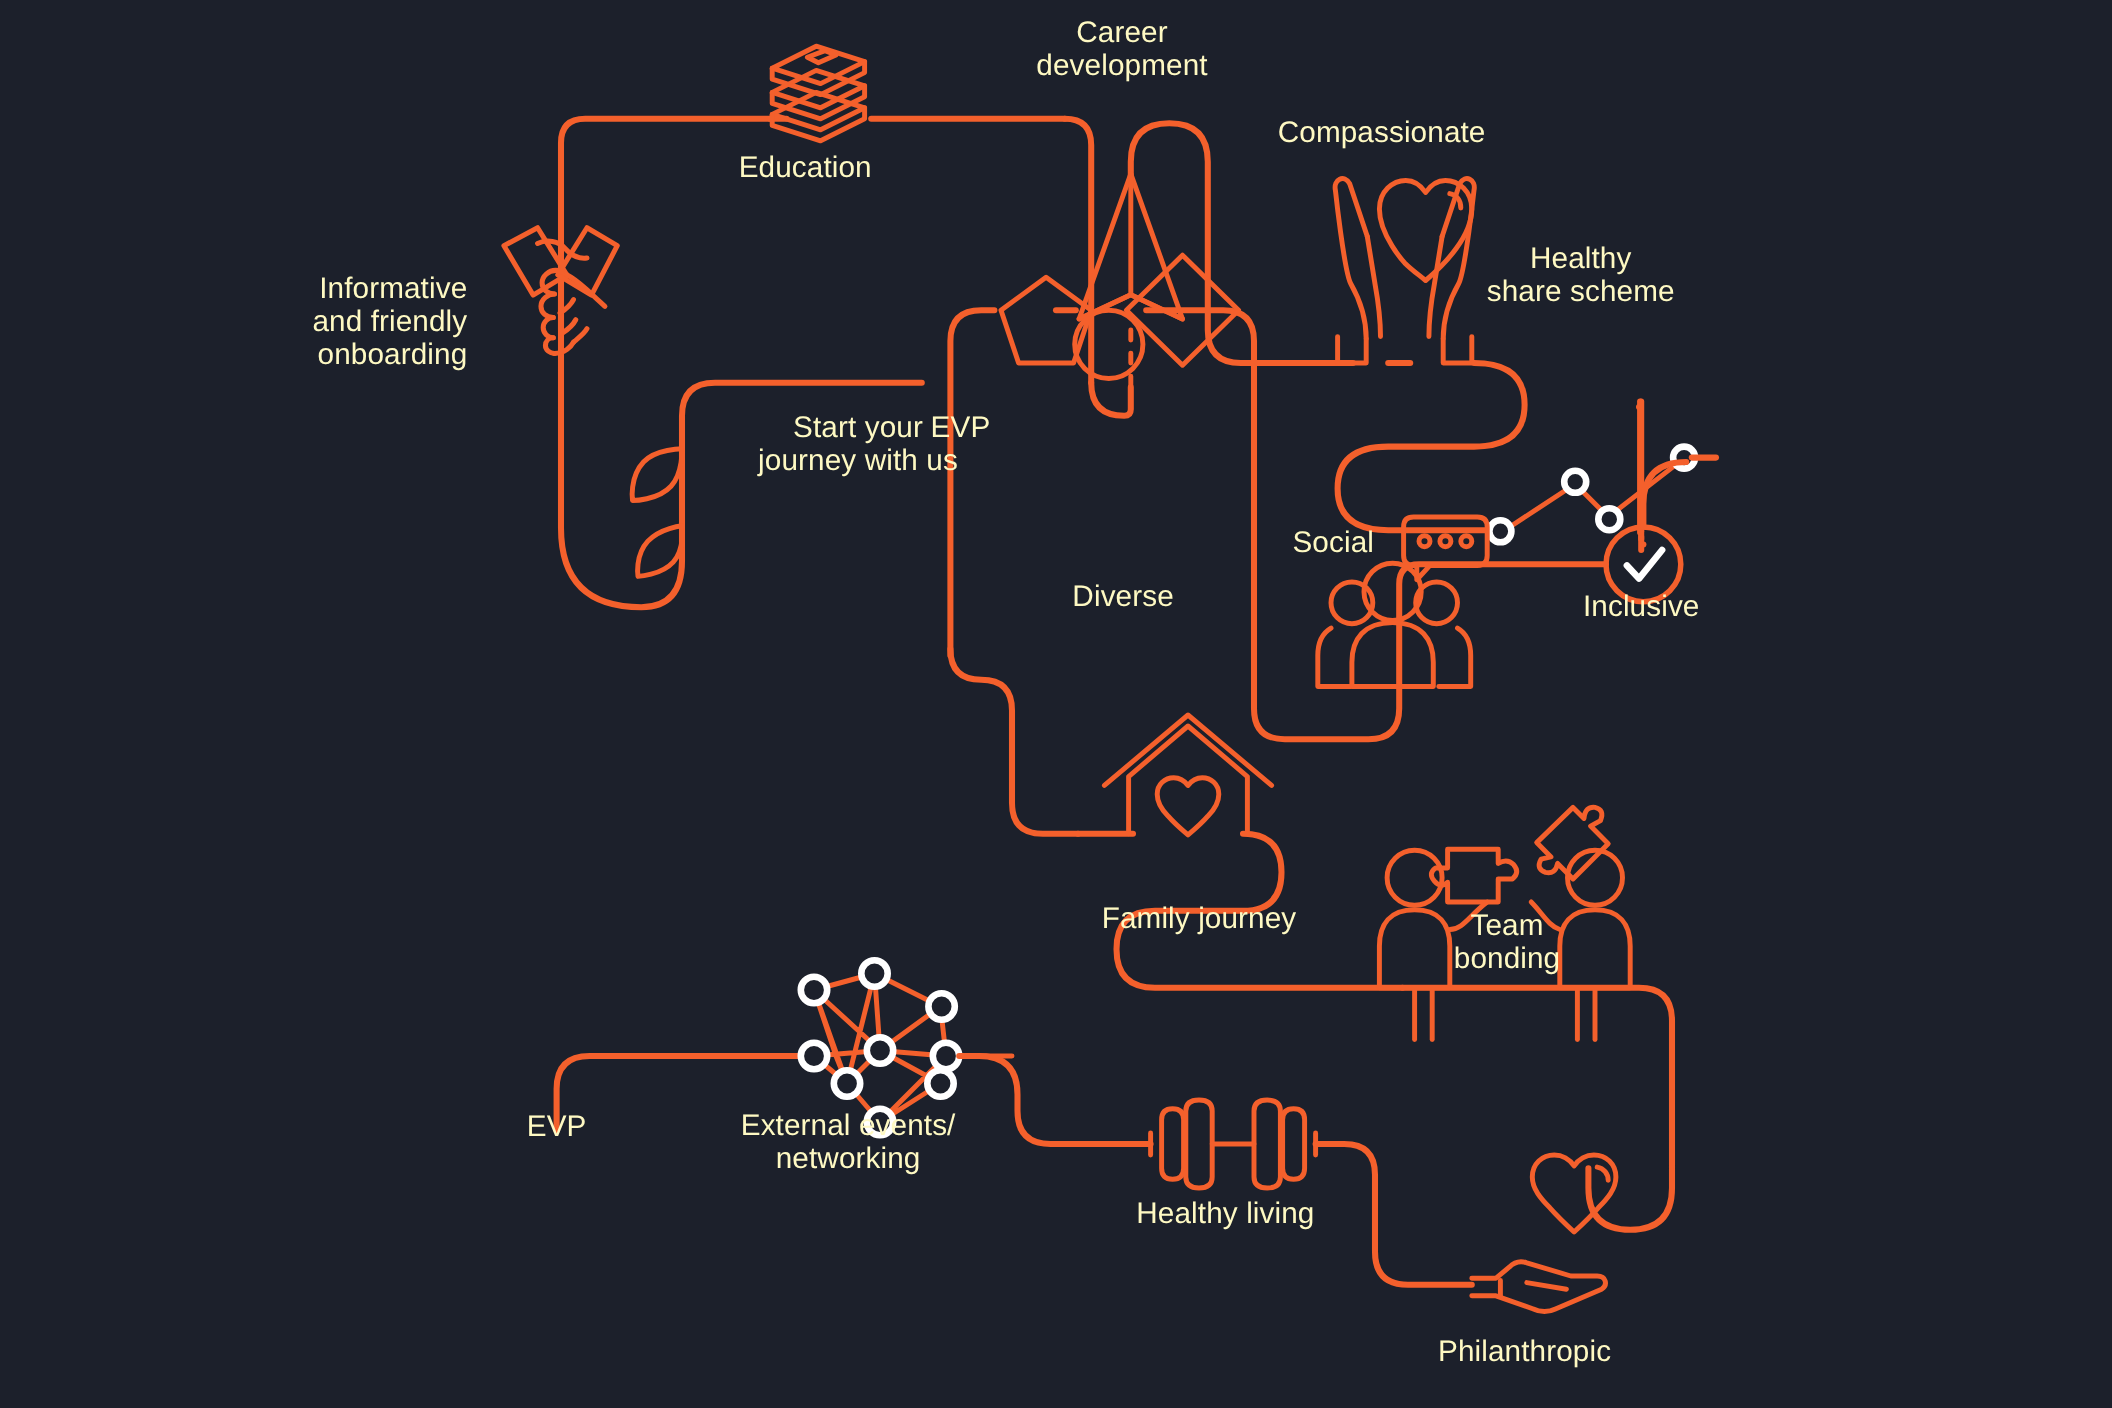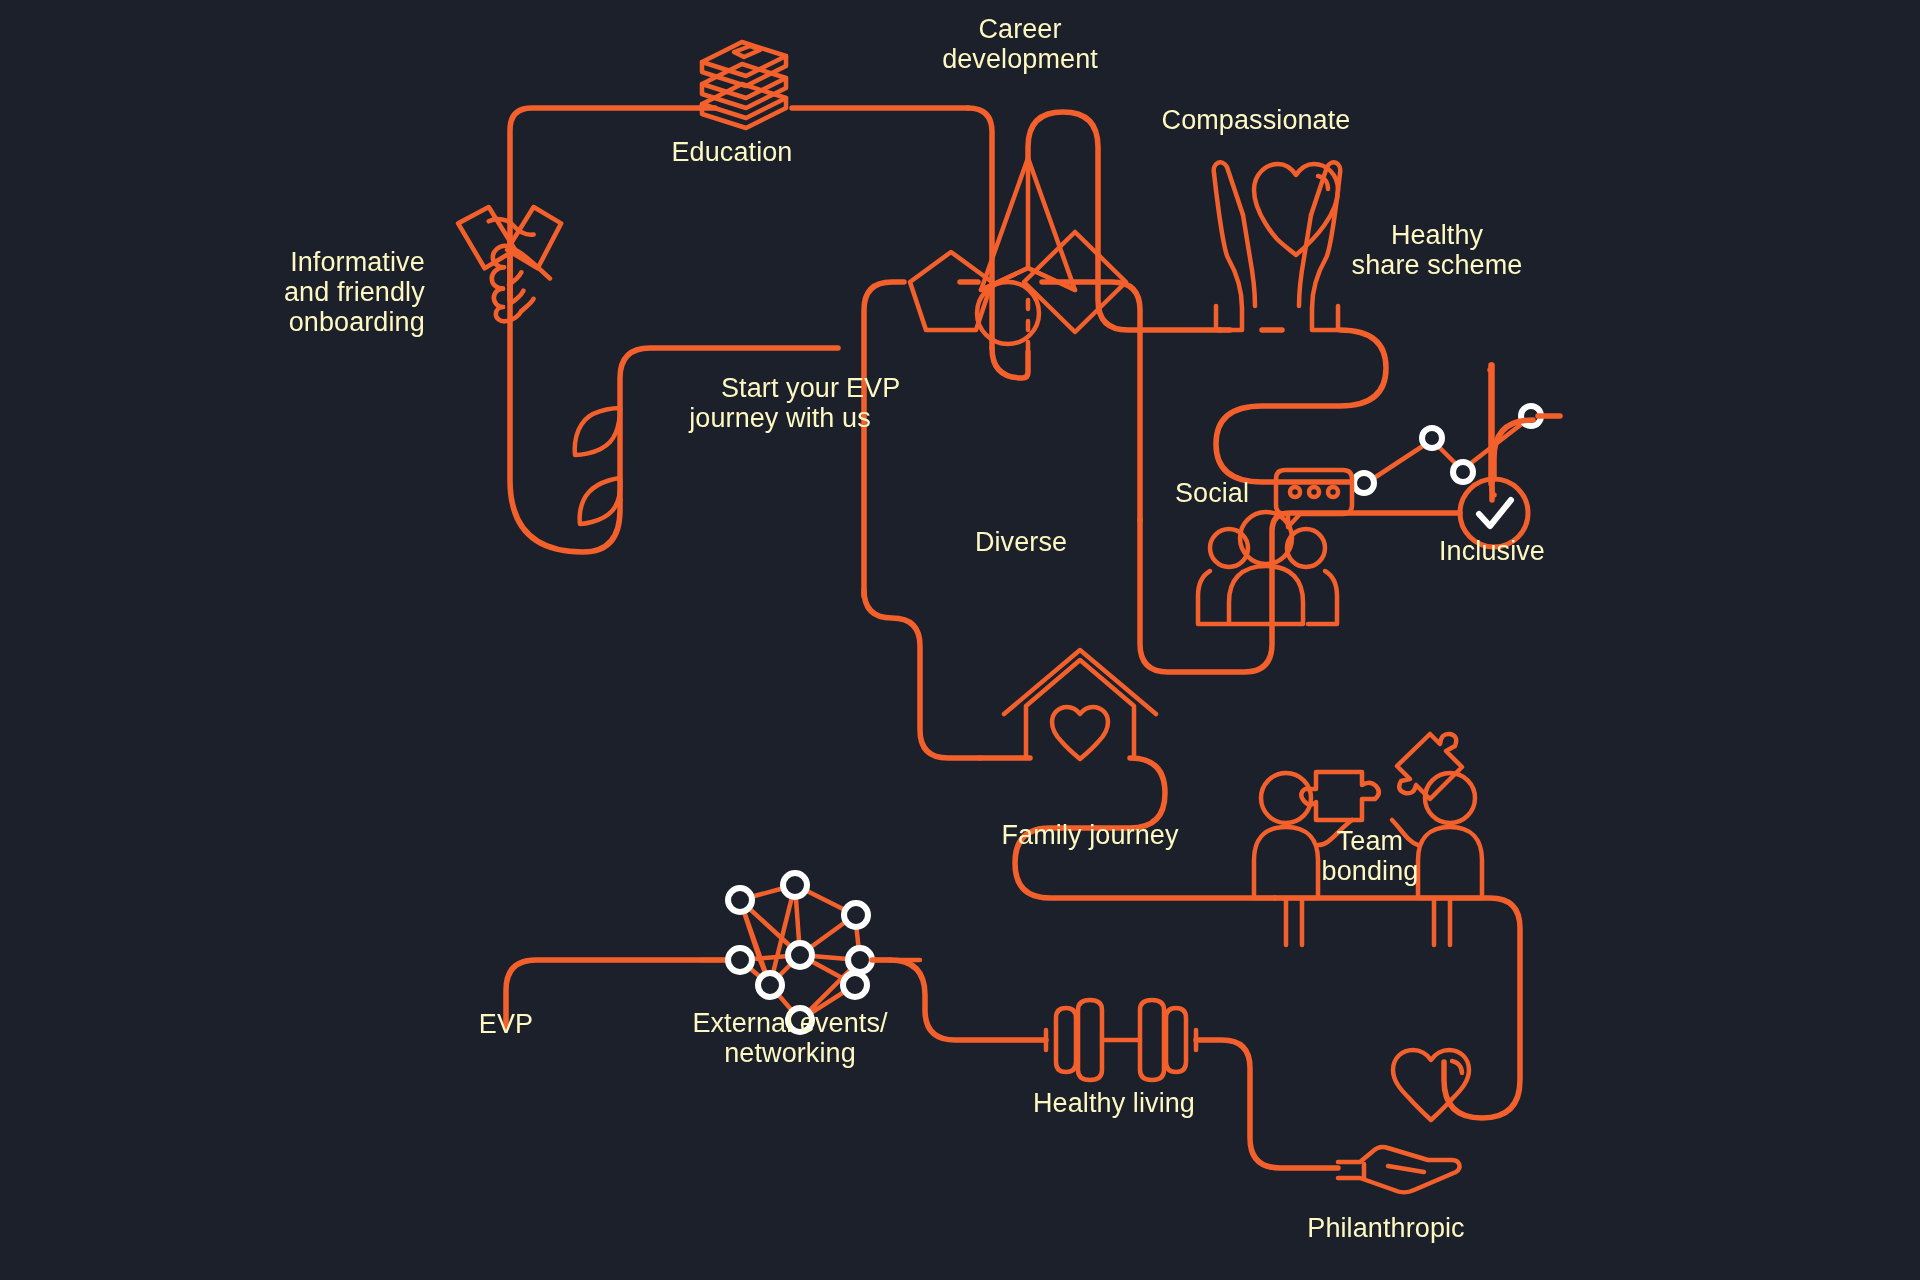--- a/index.html
+++ b/index.html
@@ -286,20 +286,20 @@
 
   <div class="lbl c" style="left:1492px;top:536px;">Inclusive</div>
 
   <div class="lbl c" style="left:1090px;top:820px;">Family journey</div>
 
   <div class="lbl c" style="left:1370px;top:826px;">Team
 bonding</div>
 
   <div class="lbl c" style="left:506px;top:1009px;">EVP</div>
 
-  <div class="lbl c" style="left:790px;top:1008px;">External events/
+  <div class="lbl c" style="left:771px;top:1008px;">External events/
 networking</div>
 
   <div class="lbl c" style="left:1114px;top:1088px;text-align:center;">Healthy living</div>
 
   <div class="lbl c" style="left:1386px;top:1213px;">Philanthropic</div>
 
 </div>
 
 </body></html>

